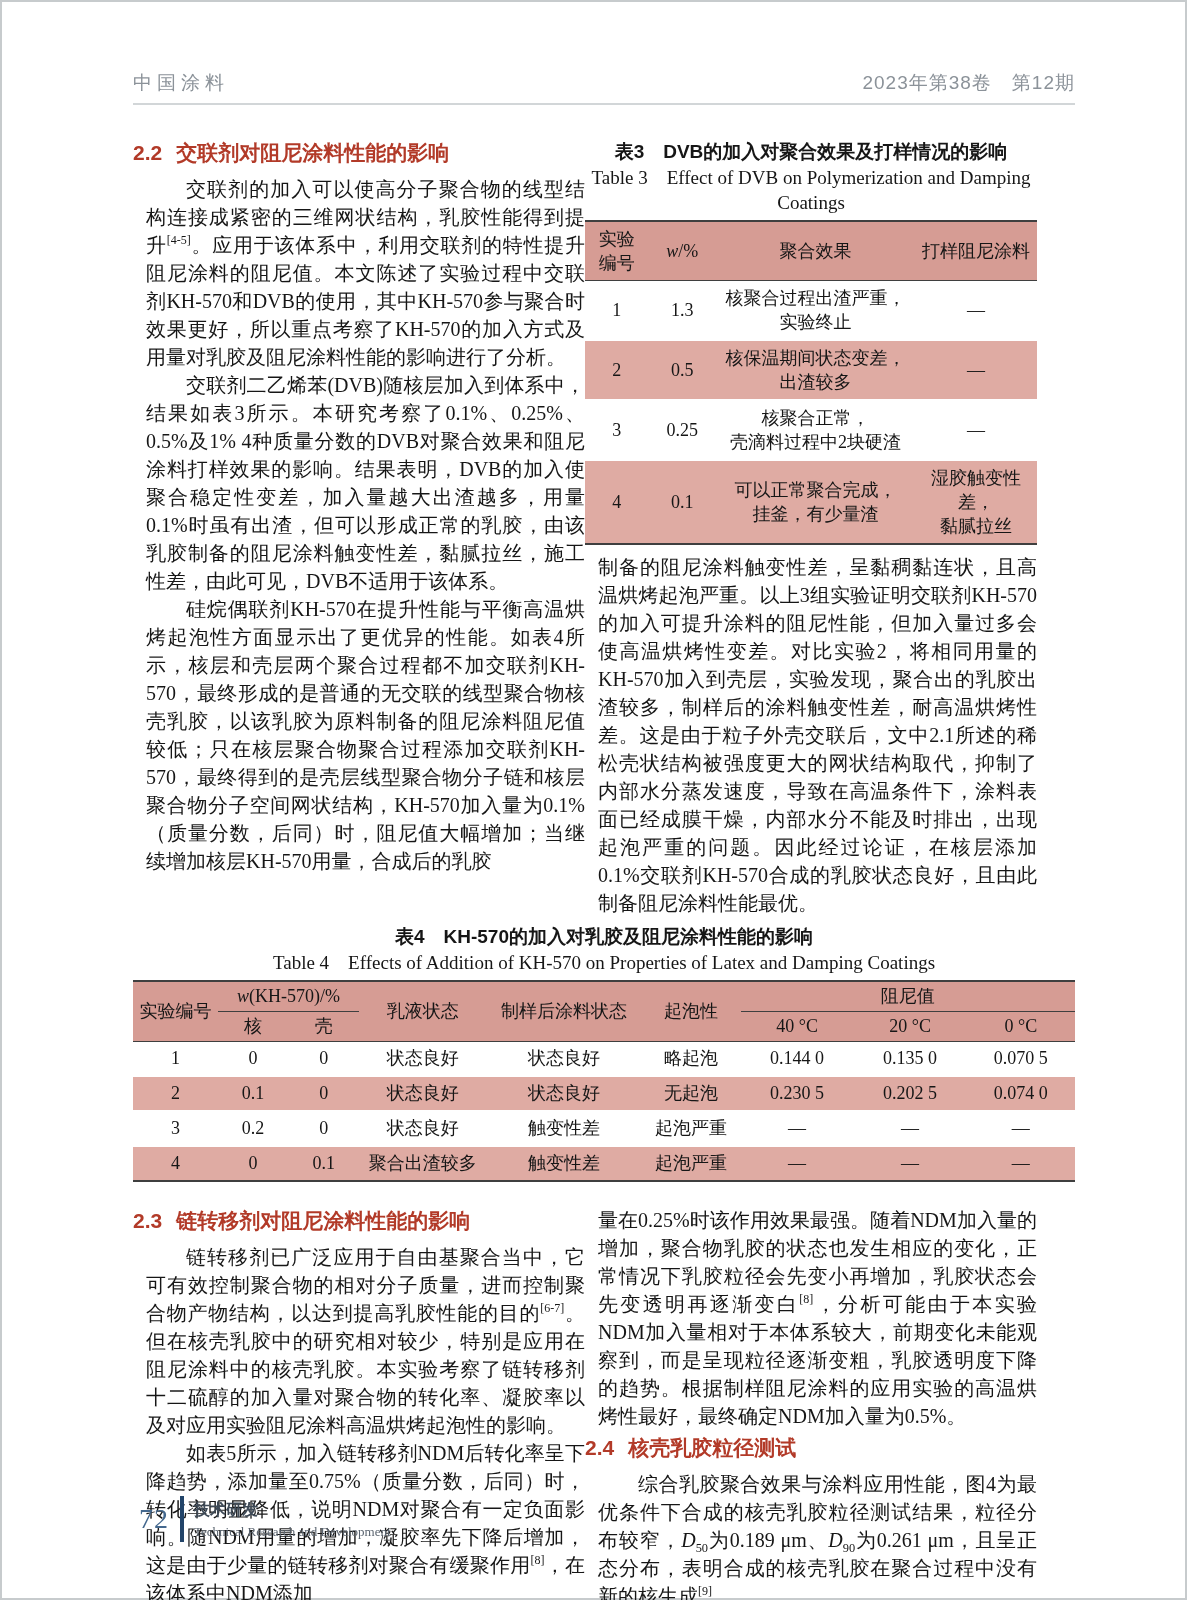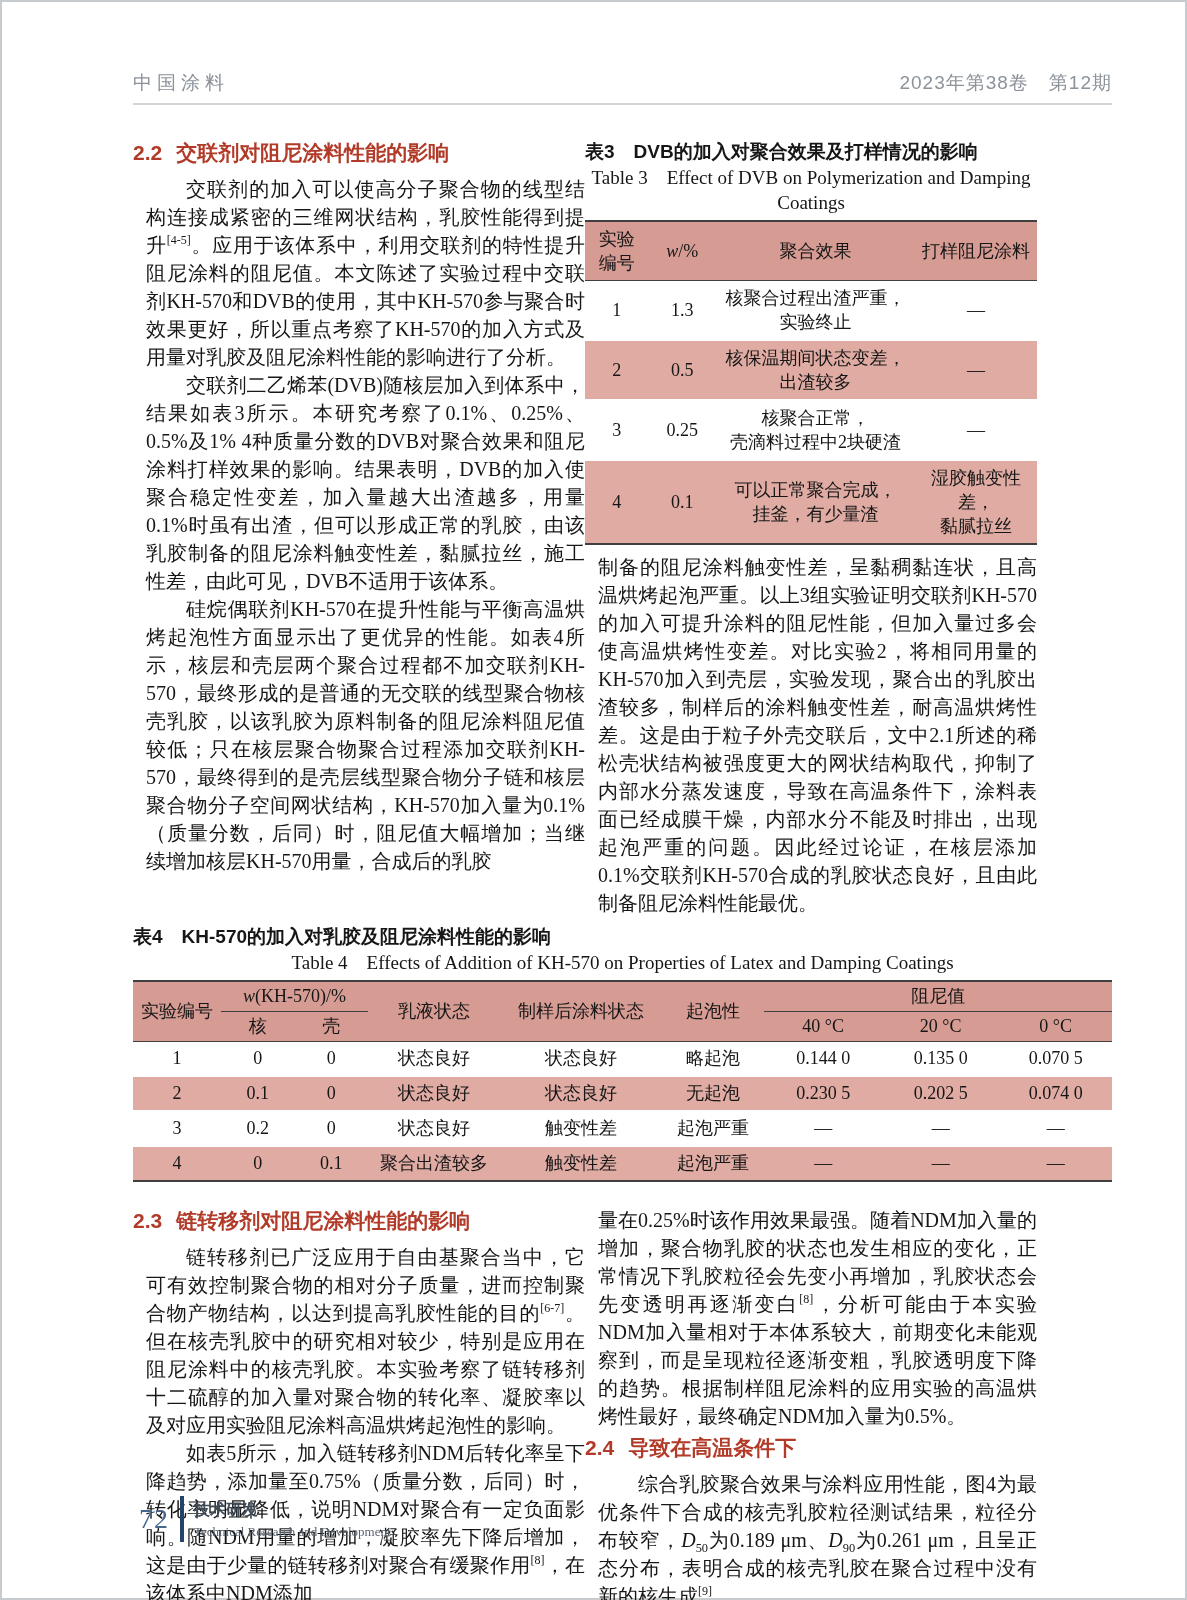--- a/index.html
+++ b/index.html
@@ -21,21 +21,21 @@
     width:1187px;height:1600px;
     position:relative;
     overflow:hidden;
     font-family:"Liberation Serif","DejaVu Serif",serif;
     color:var(--ink);
     outline:2px solid #c7cbcd;
     outline-offset:-2px;
   }
   .page{
     position:absolute;inset:0;
-    padding:70px 75px 0 133px;
+    padding:70px 112px 0 133px;
   }
   
   .runhead{
     display:flex;justify-content:space-between;align-items:flex-end;
     font-family:"Liberation Sans","DejaVu Sans",sans-serif;
     color:var(--gray-head);
     font-size:19px;
     padding-bottom:7px;
     border-bottom:2px solid var(--rule);
   }
@@ -60,21 +60,21 @@
     margin-left:13px;
   }
   p.body.noindent{text-indent:0;}
   sup{font-size:0.6em;line-height:0;}
   sub{font-size:0.62em;line-height:0;}
   i{font-style:italic;}
   
   .tbl-title-zh{
     font-family:"Liberation Sans","DejaVu Sans",sans-serif;
     font-weight:bold;font-size:19px;line-height:27px;
-    text-align:left;
+    text-align:center;
   }
   .tbl-title-en{
     font-weight:normal;font-size:19px;line-height:25px;
     text-align:center;
   }
   table{
     width:100%;
     border-collapse:collapse;
     border-top:2px solid var(--dark-line);
     border-bottom:2px solid var(--dark-line);
@@ -288,21 +288,21 @@
         <span>链转移剂对阻尼涂料性能的影响</span>
       </h2>
       <p class="body"><span>链转移剂已广泛应用于自由基聚合当中，它可有效控制聚合物的相对分子质量，进而控制聚合物产物结构，以达到提高乳胶性能的目的</span><sup>[6-7]</sup><span>。但在核壳乳胶中的研究相对较少，特别是应用在阻尼涂料中的核壳乳胶。本实验考察了链转移剂十二硫醇的加入量对聚合物的转化率、凝胶率以及对应用实验阻尼涂料高温烘烤起泡性的影响。</span></p>
       <p class="body"><span>如表5所示，加入链转移剂NDM后转化率呈下降趋势，添加量至0.75%（质量分数，后同）时，转化率明显降低，说明NDM对聚合有一定负面影响。随NDM用量的增加，凝胶率先下降后增加，这是由于少量的链转移剂对聚合有缓聚作用</span><sup>[8]</sup><span>，在该体系中NDM添加</span></p>
     </div>
 
     <div class="col">
       <p class="body noindent"><span>量在0.25%时该作用效果最强。随着NDM加入量的增加，聚合物乳胶的状态也发生相应的变化，正常情况下乳胶粒径会先变小再增加，乳胶状态会先变透明再逐渐变白</span><sup>[8]</sup><span>，分析可能由于本实验NDM加入量相对于本体系较大，前期变化未能观察到，而是呈现粒径逐渐变粗，乳胶透明度下降的趋势。根据制样阻尼涂料的应用实验的高温烘烤性最好，最终确定NDM加入量为0.5%。</span></p>
       <h2 class="sec" style="margin-top:3px">
         <span class="num">2.4</span>
-        <span>导致在高温条件下</span>
+        <span>核壳乳胶粒径测试</span>
       </h2>
       <p class="body"><span>综合乳胶聚合效果与涂料应用性能，图4为最优条件下合成的核壳乳胶粒径测试结果，粒径分布较窄，</span><i>D</i><sub>50</sub><span>为0.189 μm、</span><i>D</i><sub>90</sub><span>为0.261 μm，且呈正态分布，表明合成的核壳乳胶在聚合过程中没有新的核生成</span><sup>[9]</sup><span>。</span></p>
     </div>
   </div>
 
   <div class="pgfoot">
     <span class="pgnum">72</span>
     <span class="vbar"></span>
     <span class="fcol">
       <div class="fzh">技术研发</div>

